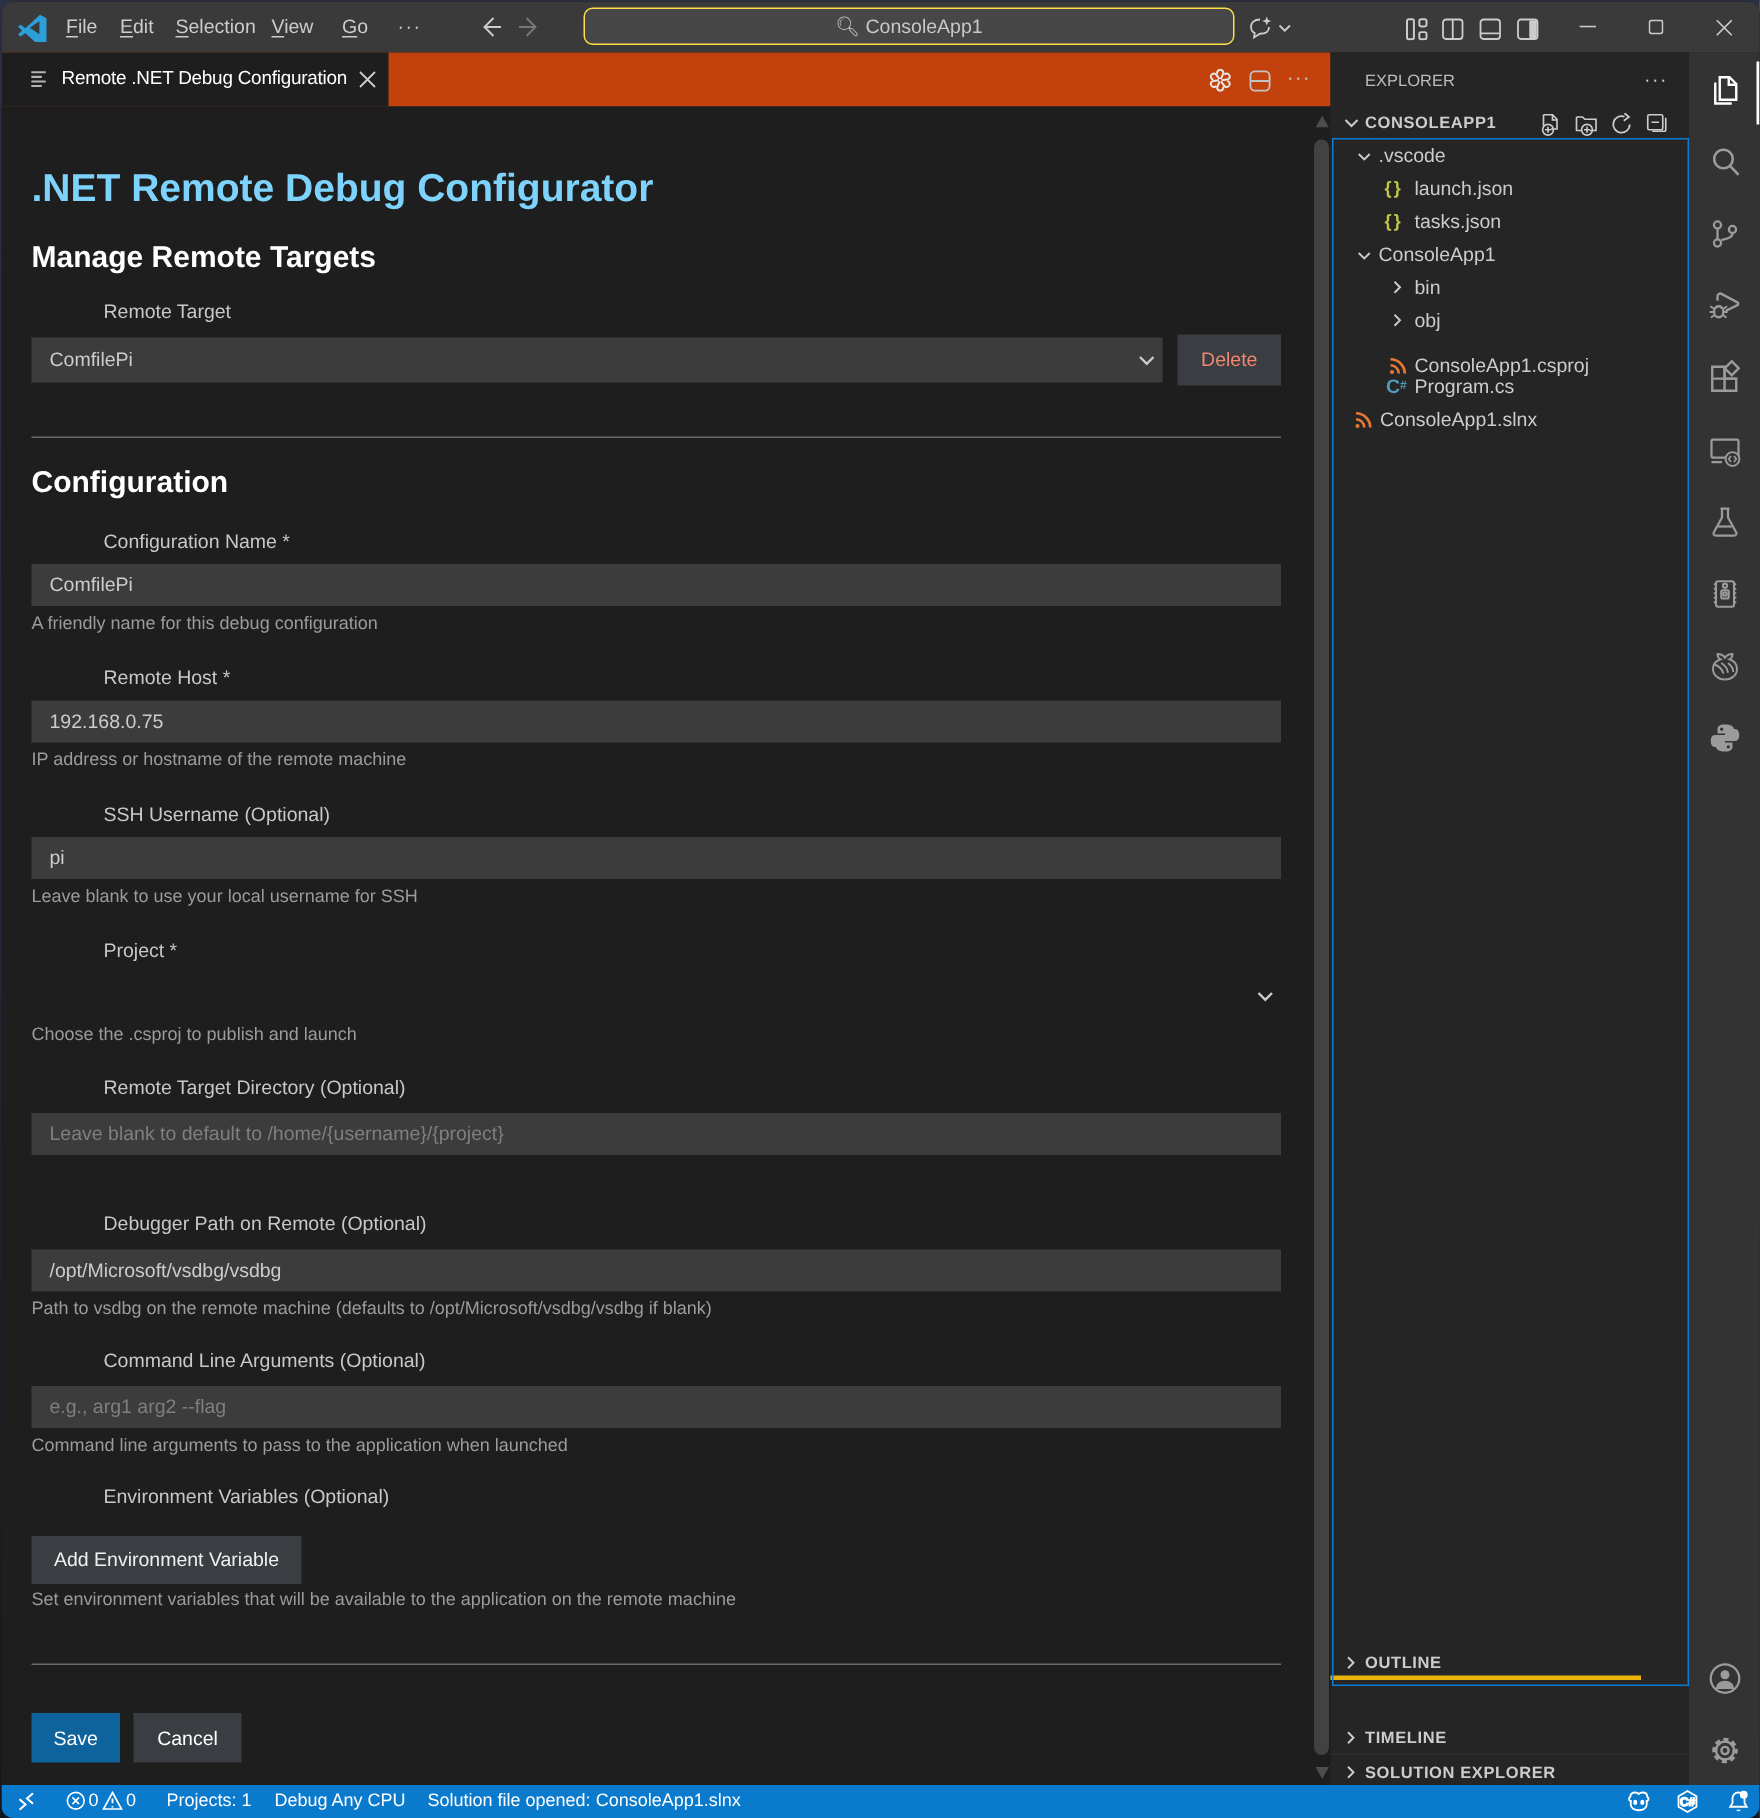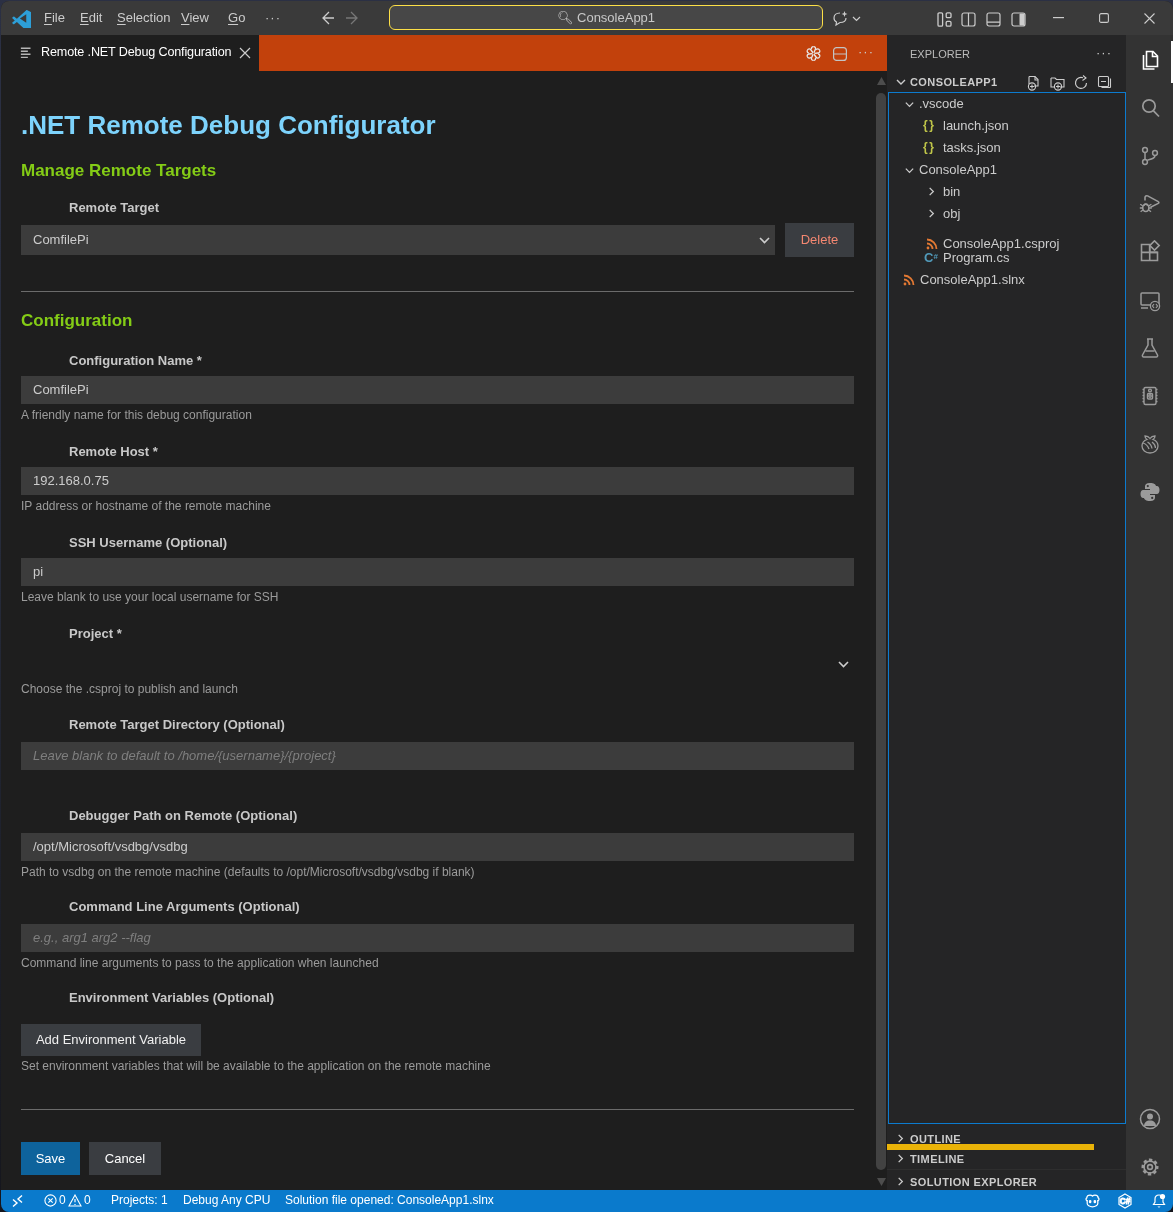--- a/index.html
+++ b/index.html
@@ -10,24 +10,24 @@
 #titlebar { position:absolute; left:0; top:0; width:100%; height:34px; background:#3a3a3a; }
 .menu { position:absolute; top:0; height:34px; line-height:34px; color:#cccccc; font-size:13px; }
 .menu u { text-decoration-thickness:1px; text-underline-offset:2px; }
 #cmdcenter { position:absolute; left:388px; top:4px; width:434px; height:25px; background:#474747; border:1px solid #fde047; border-radius:6px; color:#c8c8c8; font-size:13px; text-align:center; line-height:23px; }
 
 #tabbar { position:absolute; left:0; top:34px; width:886px; height:36px; background:#c2410c; }
 #tab1 { position:absolute; left:0; top:0; width:258px; height:36px; background:#1e1e1e; color:#ffffff; font-size:13px; }
 
 #editor { position:absolute; left:0; top:70px; width:886px; height:1120px; background:#1e1e1e; color:#cccccc; }
 .h1 { position:absolute; left:20px; font-size:26px; font-weight:bold; color:#7dd3fc; white-space:nowrap; }
-.h2 { position:absolute; left:20px; font-size:17px; font-weight:bold; color:#84cc16; white-space:nowrap; }
-.lbl { position:absolute; left:20px; font-size:13px; font-weight:bold; color:#c8c8c8; white-space:nowrap;padding-left:48px; }
+.h2 { position:absolute; left:20px; font-size:20px; font-weight:bold; color:#ffffff; white-space:nowrap; }
+.lbl { position:absolute; left:20px; font-size:13px; font-weight:normal; color:#c8c8c8; white-space:nowrap;padding-left:48px; }
 .inp { position:absolute; left:20px; width:833px; height:28px; background:#3c3c3c; color:#cccccc; font-size:13px; line-height:28px; padding-left:12px; white-space:nowrap; }
-.inp.ph { color:#7f7f7f;font-style:italic; }
+.inp.ph { color:#7f7f7f; }
 .hlp { position:absolute; left:20px; font-size:12px; color:#9b9b9b; white-space:nowrap; }
 .hr { position:absolute; left:20px; width:833px; height:1px; background:#6b6b6b; }
 
 #sidebar { position:absolute; left:886px; top:34px; width:239px; height:1156px; background:#252526; color:#cccccc; }
 .srow { position:absolute; left:0; width:239px; height:22px; font-size:13px; color:#cccccc; }
 .srow span { position:absolute; top:3px; }
 .sect { font-size:11px; font-weight:bold; color:#cccccc; letter-spacing:.4px; }
 #treeborder { position:absolute; left:887px; top:91px; width:238px; height:1032px; border:1px solid #0c7bcf; }
 
 #activitybar { position:absolute; left:1125px; top:34px; width:48px; height:1156px; background:#333333; }
@@ -288,21 +288,21 @@
         <svg class="abs" style="left:15px;top:4px" width="14" height="14" viewBox="0 0 14 14">
           <g stroke="#e37933" fill="none">
             <circle cx="3" cy="11" r="1.4" fill="#e37933" stroke="none"></circle>
             <path d="M2 6.5 A5.5 5.5 0 0 1 7.5 12" stroke-width="1.8"></path>
             <path d="M2 2.5 A9.5 9.5 0 0 1 11.5 12" stroke-width="1.8"></path>
           </g>
         </svg>
         <span style="left:33px">ConsoleApp1.slnx</span>
       </div>
 
-    <div class="abs" style="left:0;top:1092px;width:207px;height:23px;border-bottom:6px solid #eab308">
+    <div class="abs" style="left:0;top:1062px;width:207px;height:23px;border-bottom:3px solid #eab308">
         <svg class="abs" style="left:8px;top:6px" width="11" height="11" viewBox="0 0 12 12">
           <path stroke="#cccccc" stroke-width="1.4" fill="none" d="M4 2 L8 6 L4 10"></path>
         </svg>
         <span class="sect abs" style="left:23px;top:6px">OUTLINE</span>
       </div>
     <div class="abs" style="left:0;top:1113px;width:239px;height:22px;border-bottom:1px solid #2e2e2e">
         <svg class="abs" style="left:8px;top:5px" width="11" height="11" viewBox="0 0 12 12">
           <path stroke="#cccccc" stroke-width="1.4" fill="none" d="M4 2 L8 6 L4 10"></path>
         </svg>
         <span class="sect abs" style="left:23px;top:5px">TIMELINE</span>

